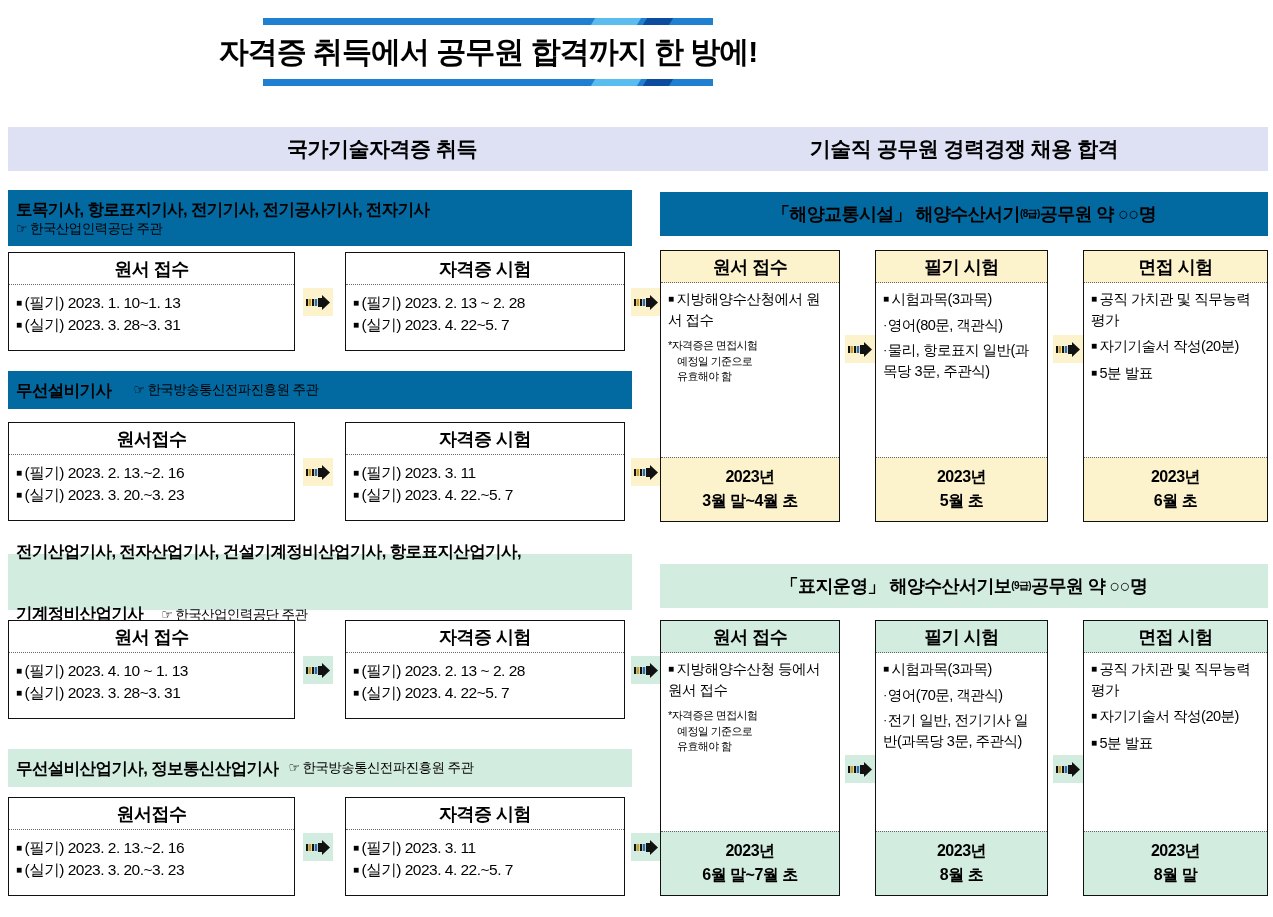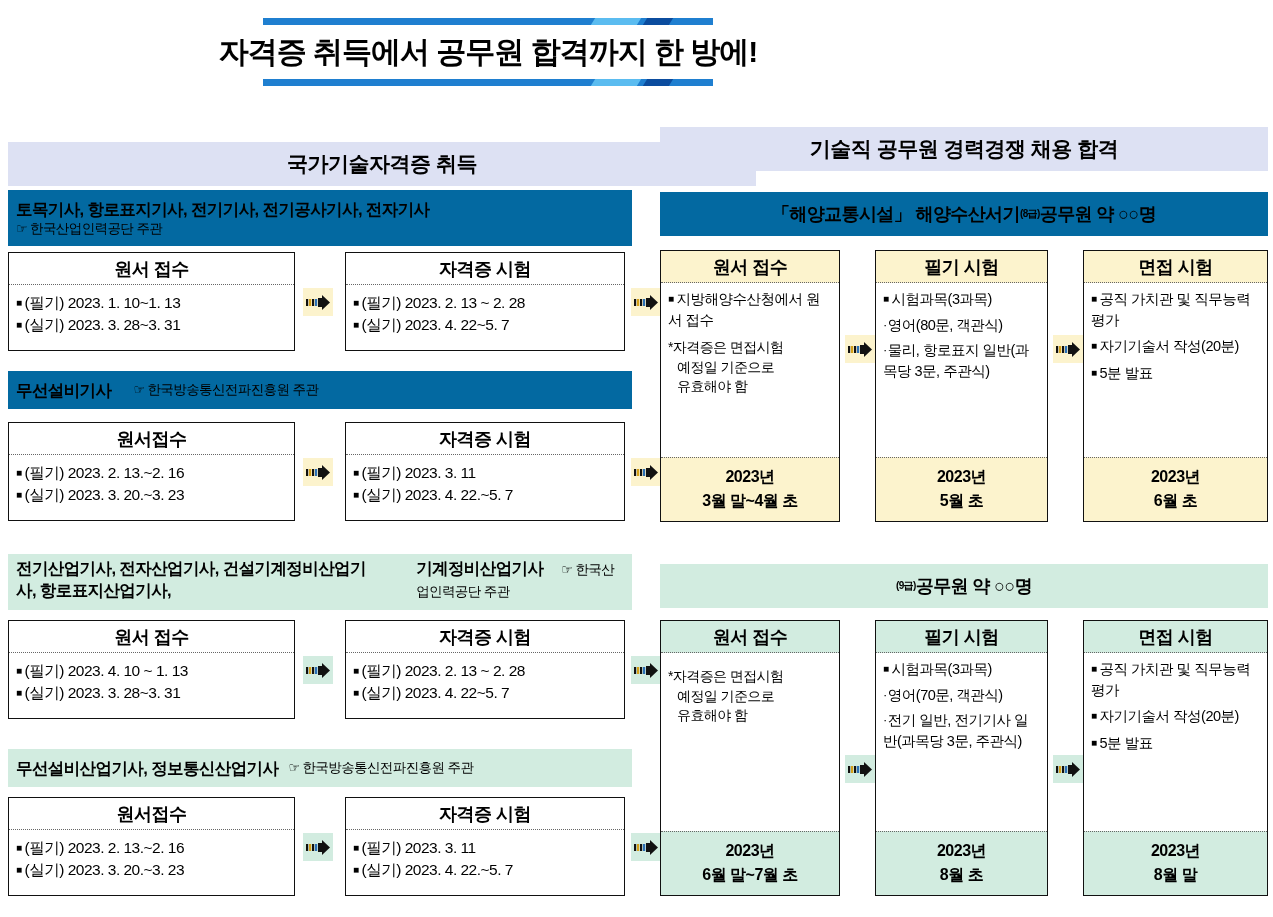--- a/index.html
+++ b/index.html
@@ -27,21 +27,21 @@
     font-size:30px;font-weight:bold;letter-spacing:-1px;white-space:nowrap;
   }
 
   
   .sec-head{
     position:absolute;height:44px;
     display:flex;align-items:center;justify-content:center;
     font-size:21px;font-weight:bold;letter-spacing:-0.5px;
     background:#dde1f3;
   }
-  .sec-head.left{left:8px;top:142px;width:748px;}
+  .sec-head.left{left:8px;top:127px;width:748px;}
   .sec-head.right{left:660px;top:127px;width:608px;}
 
   
   .grp-title{
     position:absolute;
     display:flex;align-items:center;
     padding:3px 8px;
     box-sizing:border-box;
     font-size:16.5px;font-weight:bold;letter-spacing:-0.6px;
     line-height:1.35;
@@ -75,21 +75,21 @@
   .box-head.wh{background:#ffffff;}
   .box-body{
     flex:1;padding:7px 7px 5px 7px;
     font-size:15.5px;letter-spacing:-0.5px;line-height:1.45;
   }
   .box-body.small{font-size:14.5px;line-height:1.42;padding:6px 6px 4px 7px;}
   .bullet-line{display:block;white-space:nowrap;}
   .bullet-line.wrap{white-space:normal;}
   .bq{font-size:10px;vertical-align:2px;margin-right:3px;}
   .dq{font-size:13px;vertical-align:1px;margin-right:1px;}
-  .note{display:block;margin-top:8px;font-size:14px;line-height:1.4;letter-spacing:-0.6px;}
+  .note{display:block;margin-top:8px;font-size:11px;line-height:1.4;letter-spacing:-0.6px;}
   .note .ind{display:block;padding-left:9px;}
   .box-foot{
     border-top:1.6px dotted #666;
     text-align:center;font-weight:bold;font-size:16px;letter-spacing:-0.5px;
     padding:7px 2px 8px;line-height:1.5;
   }
   .box-foot.yf{background:#fcf3cd;}
   .box-foot.gf{background:#d2ece0;}
 
   
@@ -205,21 +205,21 @@
     <svg width="24" height="15" viewBox="0 0 24 15">
       <rect x="0" y="4" width="2.2" height="7" fill="#111"></rect>
         <rect x="3" y="4" width="2.2" height="7" fill="#d4a017"></rect>
       <rect x="6" y="4" width="2.2" height="7" fill="#111"></rect>
         <rect x="9" y="4" width="2.2" height="7" fill="#2a6fb5"></rect>
       <rect x="12" y="3" width="5" height="9" fill="#111"></rect>
         <polygon points="16,0 24,7.5 16,15" fill="#111"></polygon>
     </svg>
   </div>
 
-  <div class="grp-title g" style="left:8px;top:554px;width:624px;height:56px;flex-direction:row;align-items:flex-start;justify-content:center;gap:40px;">
+  <div class="grp-title g" style="left:8px;top:554px;width:624px;height:56px;flex-direction:column;align-items:flex-start;justify-content:center;gap:40px;">
     <span class="twoline">전기산업기사,  전자산업기사,  건설기계정비산업기사,  항로표지산업기사,</span>
     <span class="twoline">
       <span>기계정비산업기사</span>
       <span class="sub" style="margin-left:14px;">
         <span class="hand">☞</span><span>한국산업인력공단 주관</span>
       </span>
     </span>
   </div>
 
   <div class="box" style="left:8px;top:620px;width:287px;height:99px;">
@@ -369,27 +369,29 @@
       <span class="bullet-line wrap" style="margin-top:6px;"><span class="bq">■</span><span>자기기술서 작성(20분)</span></span>
       <span class="bullet-line wrap" style="margin-top:6px;"><span class="bq">■</span><span>5분 발표</span></span>
     </div>
     <div class="box-foot yf">
       <span>2023년</span><br>
       <span>6월 초</span>
     </div>
   </div>
 
   <div class="grp-title g center" style="left:660px;top:564px;width:608px;height:44px;">
+    <span class="main">「표지운영」 해양수산서기보</span>
       <span class="tiny">(9급)</span>
       <span class="main"> 공무원 약  ○○명</span>
   </div>
 
   <div class="box" style="left:660px;top:620px;width:180px;height:276px;">
     <div class="box-head gh">원서 접수</div>
     <div class="box-body small">
+      <span class="bullet-line wrap"><span class="bq">■</span><span>지방해양수산청 등에서 원서 접수</span></span>
       <span class="note">
         <span>*자격증은 면접시험</span>
         <span class="ind">예정일 기준으로</span>
         <span class="ind">유효해야 함</span>
       </span>
     </div>
     <div class="box-foot gf">
       <span>2023년</span><br>
       <span>6월 말~7월 초</span>
     </div>

